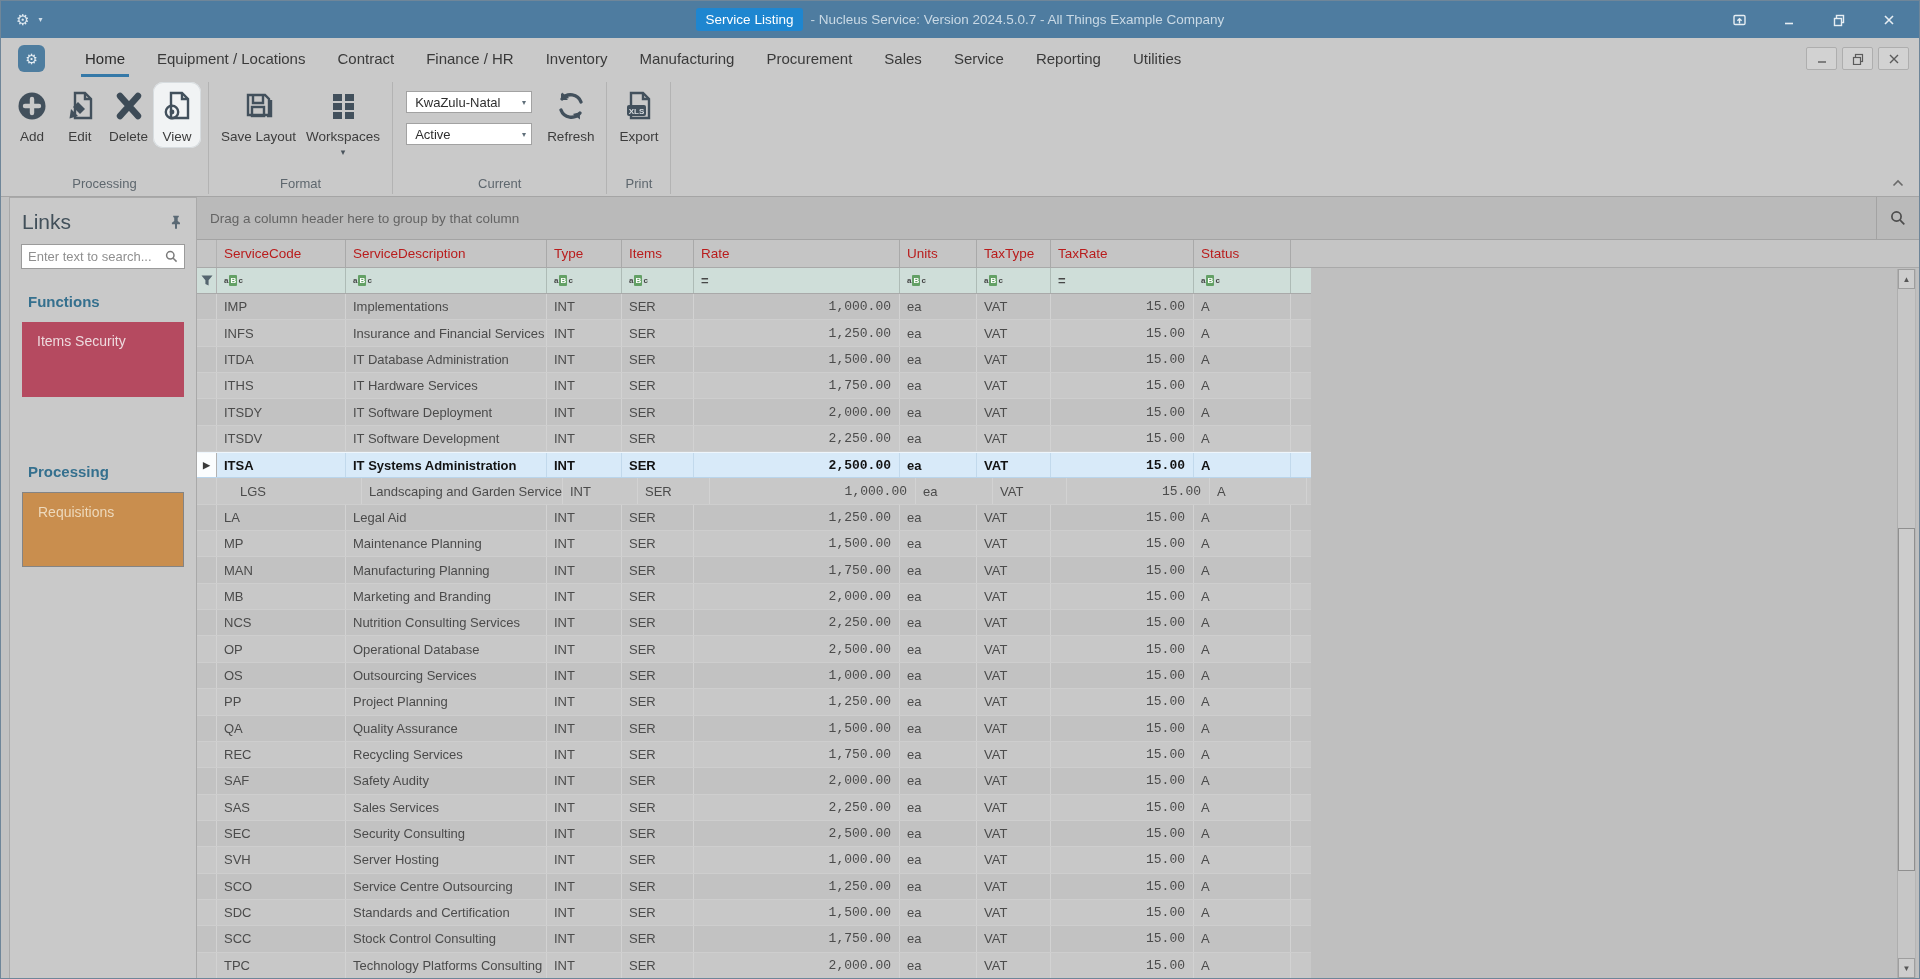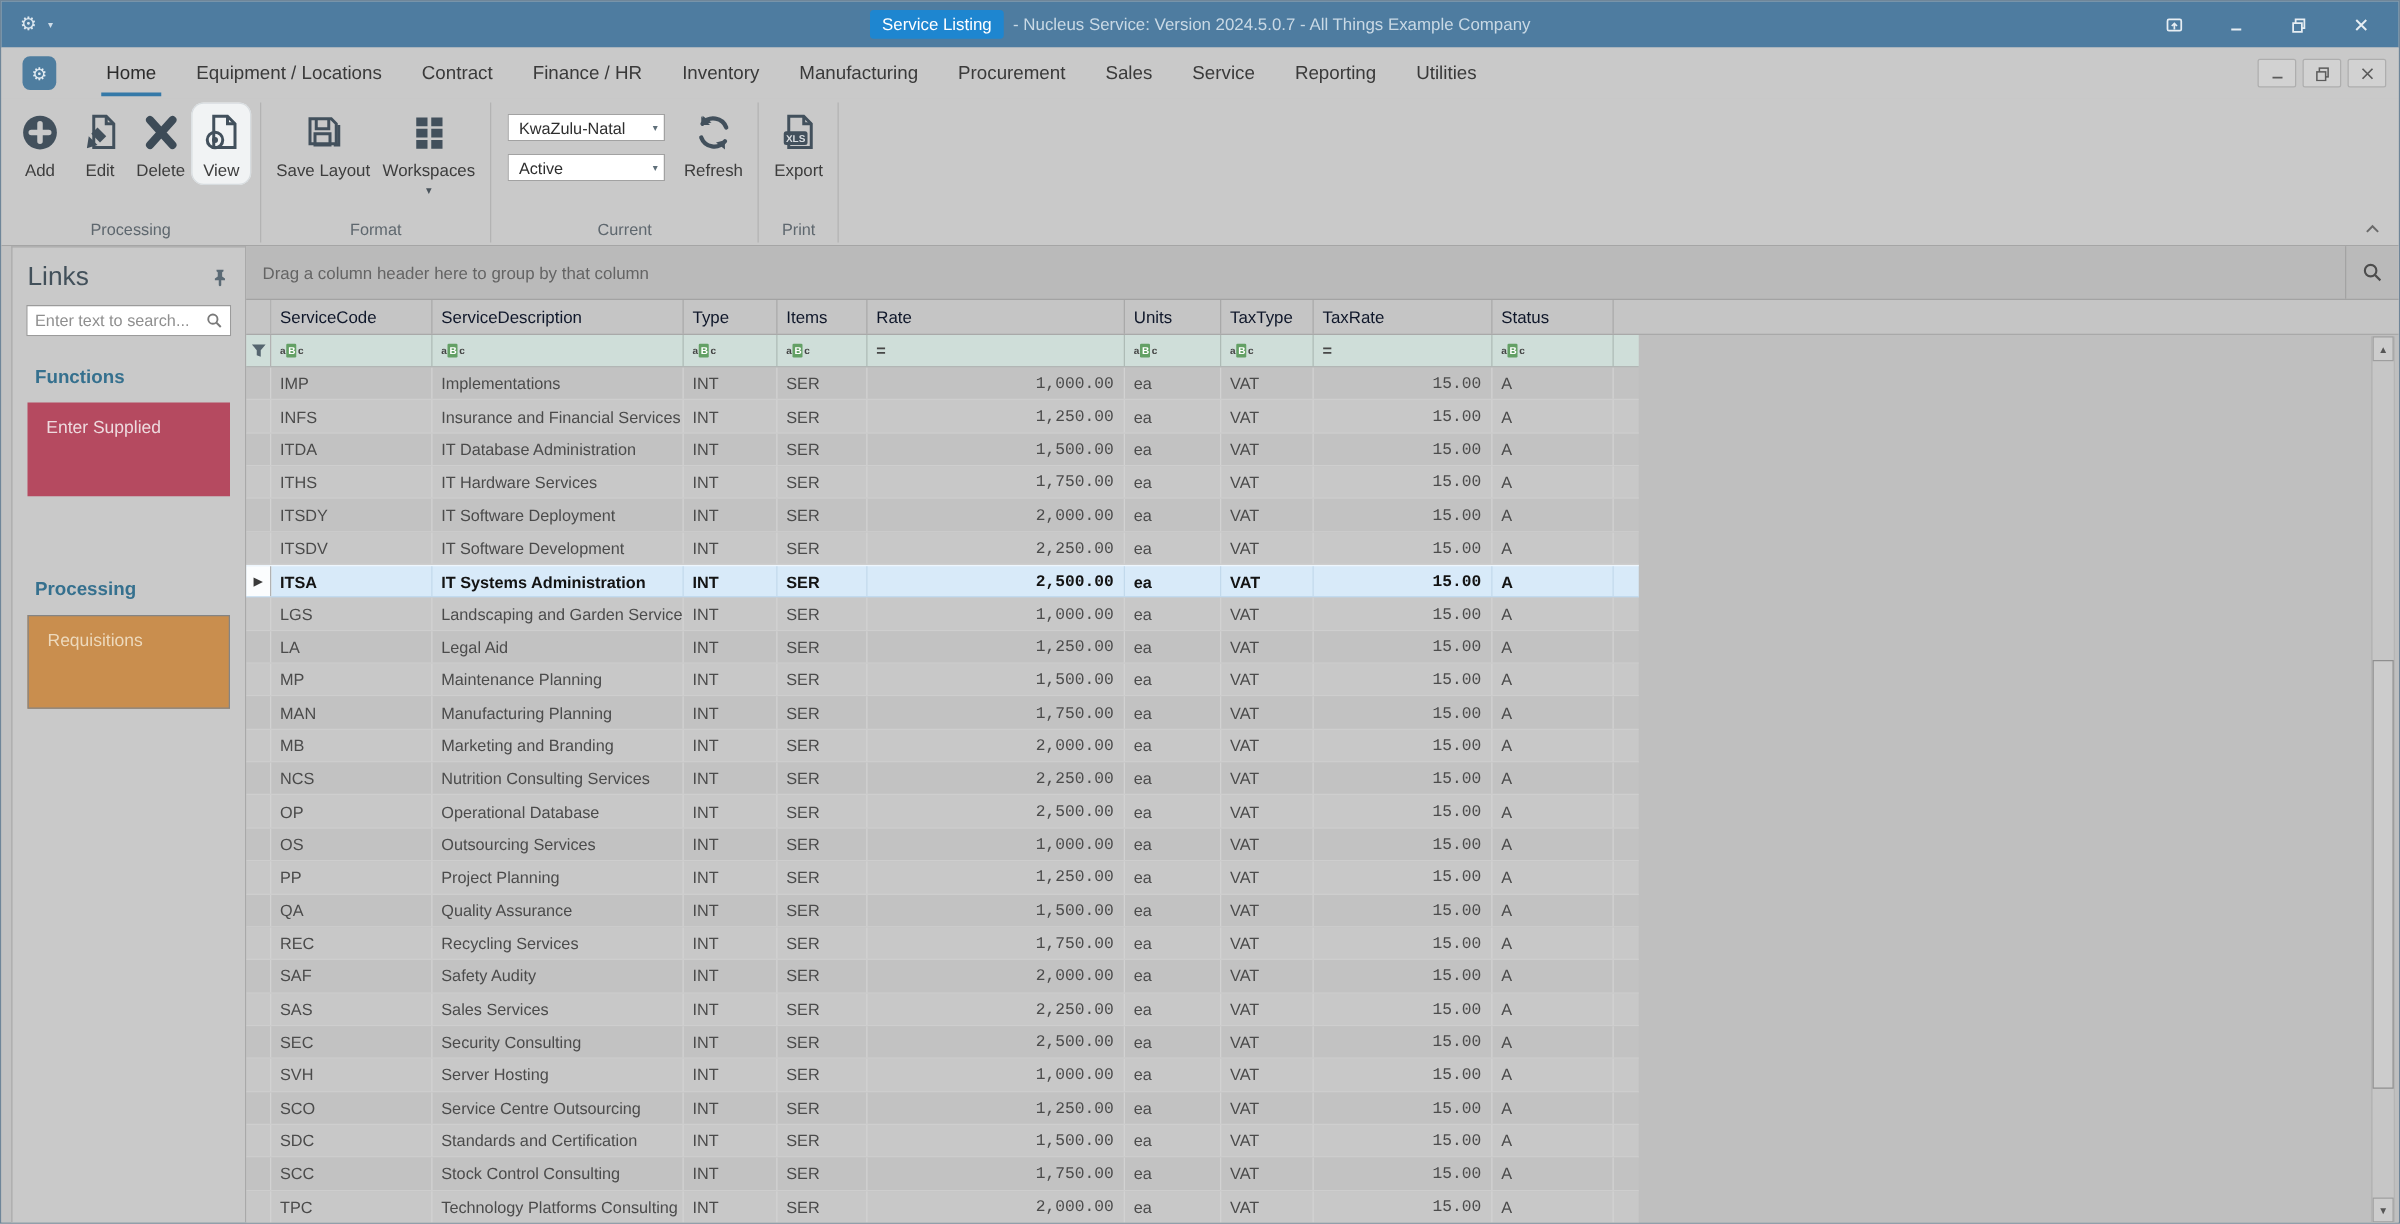--- a/index.html
+++ b/index.html
@@ -58,21 +58,21 @@
   .side-section + .side-section { margin-top:66px; }
   .side-label { font-size:15px; font-weight:bold; color:#35708e; padding:0 0 12px 18px; }
   .side-btn { margin:0 12px 9px 12px; height:75px; padding:11px 8px 0 15px; font-size:14px; cursor:default; }
 
   
   .grid-area { position:absolute; left:196px; top:0; right:0; bottom:0; background:#bfbfbf; display:flex; flex-direction:column; }
   .group-panel { height:43px; background:#bababa; border-bottom:1px solid #a3a3a3; display:flex; align-items:center; flex:none; }
   .group-panel .gp-text { font-size:13.5px; color:#646464; padding-left:13px; flex:1; }
   .gp-search { width:43px; align-self:stretch; border-left:1px solid #a3a3a3; display:flex; align-items:center; justify-content:center; }
   .hdr-row { height:28px; background:#c5c5c5; border-bottom:1px solid #a9a9a9; display:flex; flex:none; }
-  .hcell { height:100%; border-right:1px solid #a9a9a9; font-size:13.5px; color:#0f172a; display:flex; align-items:center; padding-left:7px; flex:none; overflow:hidden; white-space:nowrap; }
+  .hcell { height:100%; border-right:1px solid #a9a9a9; font-size:13.5px; color:#b91c1c; display:flex; align-items:center; padding-left:7px; flex:none; overflow:hidden; white-space:nowrap; }
   .filter-row { height:26px; width:1114px; background:#cfded9; border-bottom:1px solid #a9a9a9; display:flex; flex:none; }
   .fcell { height:100%; border-right:1px solid #aebbb6; display:flex; align-items:center; padding-left:7px; flex:none; }
   .ind { width:20px; flex:none; display:flex; align-items:center; justify-content:center; padding-left:0 !important; border-right:1px solid #b2b2b2; }
   .rows { flex:1; overflow:hidden; background:#bfbfbf; }
   .grow { display:flex; width:1114px; height:26.35px; flex:none; border-bottom:1px solid #cecece; }
   .grow.odd  { background:#c2c2c2; }
   .grow.even { background:#c8c8c8; }
   .rcell { height:100%; border-right:1px solid #d2d2d2; font-size:13px; color:#4b4b4b; display:flex; align-items:center; padding-left:7px; flex:none; overflow:hidden; white-space:nowrap; }
   .rcell.num { justify-content:flex-end; padding-left:0; padding-right:8px;font-family:Liberation Mono, monospace; }
   .grow.sel { background:#d8eaf9; border-top:1px solid #eef6fd; border-bottom:1px solid #b9d5ec; }
@@ -324,21 +324,21 @@
         <span>
           <svg width="13" height="13" viewBox="0 0 13 13" fill="none" stroke="#7a7a7a" stroke-width="1.5">
               <circle cx="5.3" cy="5.3" r="3.7"></circle>
               <path d="M8.2 8.2l3.4 3.4"></path>
             </svg>
         </span>
       </div>
       <div>
           <div class="side-section">
             <div class="side-label">Functions</div>
-            <div class="side-btn" style="background: rgb(181, 74, 96); color: rgb(238, 218, 222);">Enter Supplied</div>
+            <div class="side-btn" style="background: rgb(181, 74, 96); color: rgb(238, 218, 222);">Items Security</div>
           </div>
           <div class="side-section">
             <div class="side-label">Processing</div>
             <div class="side-btn" style="background: rgb(201, 142, 78); color: rgb(237, 217, 188); border: 1px solid rgb(132, 132, 132);">Requisitions</div>
           </div>
         </div>
     </div>
 
     <div class="grid-area">
       <div class="group-panel">
@@ -506,21 +506,21 @@
             <div class="rcell" style="width: 75px;">INT</div>
             <div class="rcell" style="width: 72px;">SER</div>
             <div class="rcell num" style="width: 206px;">2,500.00</div>
             <div class="rcell" style="width: 77px;">ea</div>
             <div class="rcell" style="width: 74px;">VAT</div>
             <div class="rcell num" style="width: 143px;">15.00</div>
             <div class="rcell" style="width: 97px;">A</div>
           </div>
           <div class="grow even">
             <div class="rcell ind"></div>
-            <div class="rcell" style="width: 129px;">LGS</div>
+            <div class="rcell" style="width: 129px; margin-left: 16px;">LGS</div>
             <div class="rcell" style="width: 201px;">Landscaping and Garden Services</div>
             <div class="rcell" style="width: 75px;">INT</div>
             <div class="rcell" style="width: 72px;">SER</div>
             <div class="rcell num" style="width: 206px;">1,000.00</div>
             <div class="rcell" style="width: 77px;">ea</div>
             <div class="rcell" style="width: 74px;">VAT</div>
             <div class="rcell num" style="width: 143px;">15.00</div>
             <div class="rcell" style="width: 97px;">A</div>
           </div>
           <div class="grow odd">

